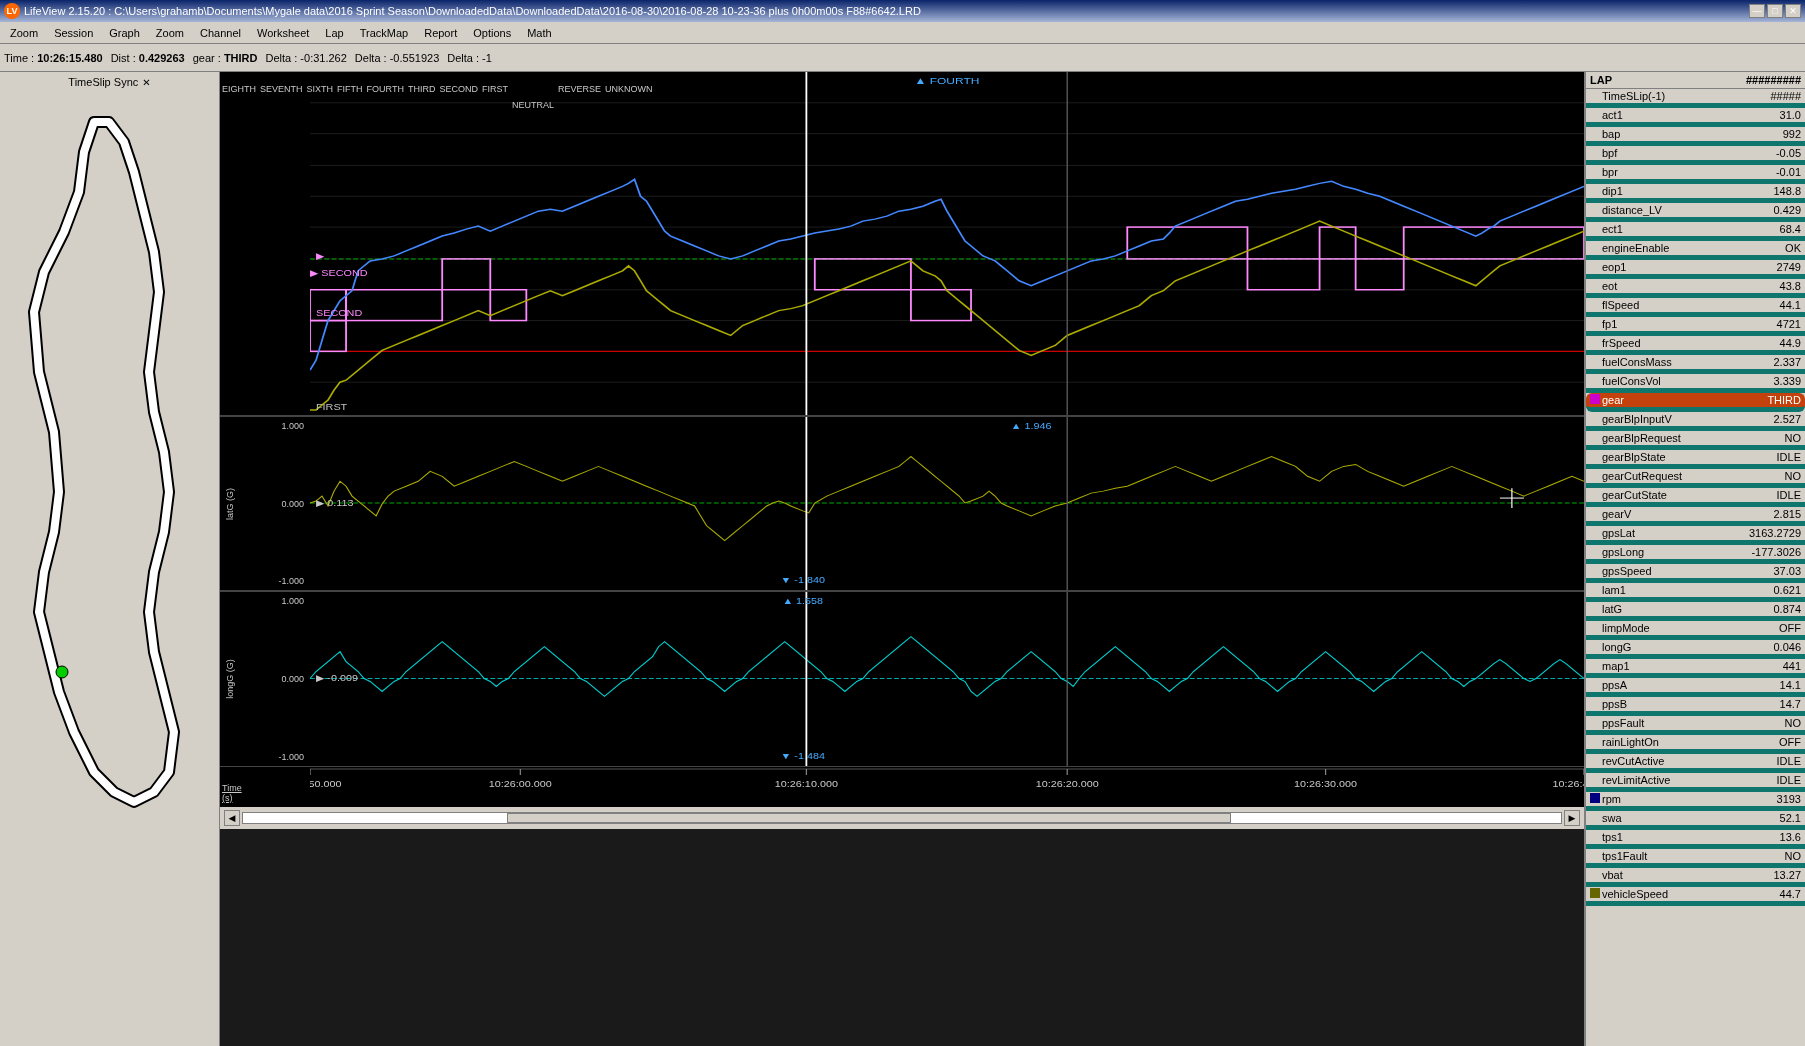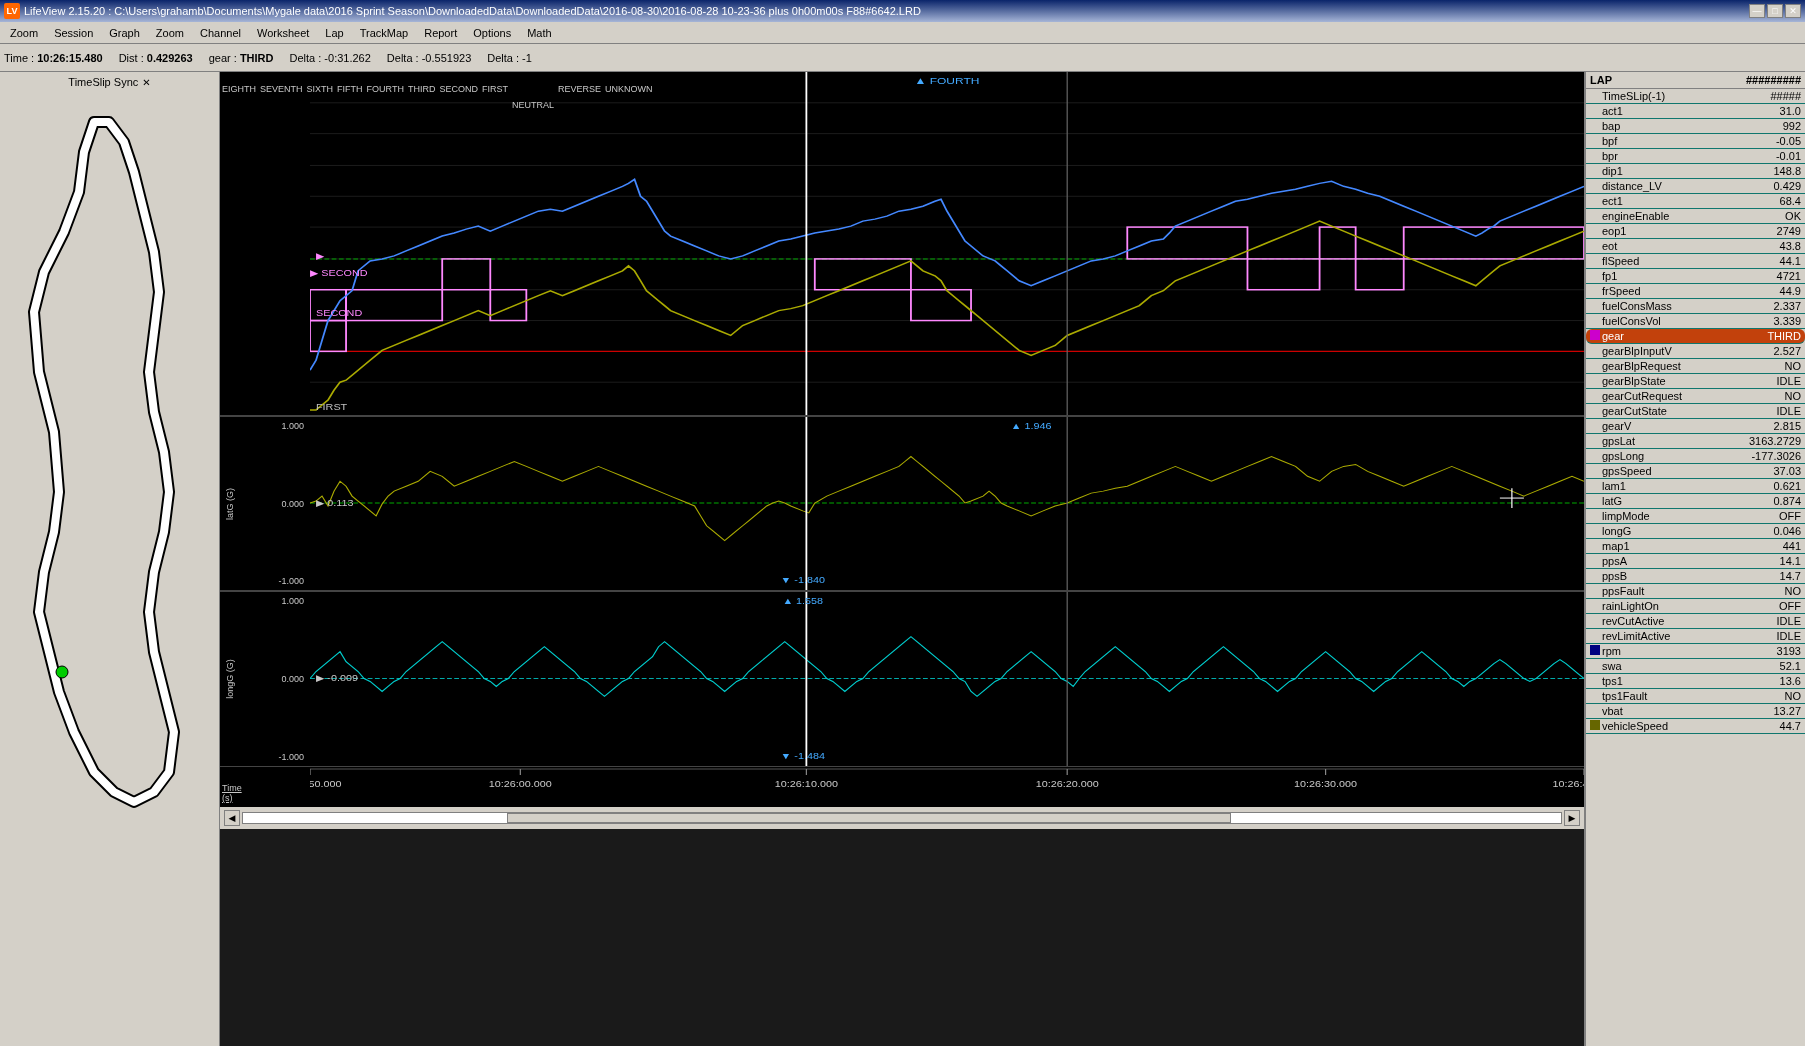--- a/index.html
+++ b/index.html
@@ -1,30 +1,30 @@
 <!DOCTYPE html>
 <html><head>
   <meta charset="utf-8">
   <style>
     * { margin: 0; padding: 0; box-sizing: border-box; }
     body { background: #d4d0c8; font-family: 'Tahoma', 'Arial', sans-serif; font-size: 11px; width: 1805px; height: 1046px; overflow: hidden; }
     
     
     #titlebar { background: linear-gradient(to bottom, #0a246a, #a6b5d7); color: white; height: 22px; display: flex; align-items: center; justify-content: space-between; padding: 0 4px; }
     #titlebar-left { display: flex; align-items: center; gap: 4px; }
-    #titlebar-icon { width: 16px; height: 16px; background: #ff6600; border-radius: 2px; display: flex; align-items: center; justify-content: center; font-size: 9px; color: white; font-weight: bold; }
+    #titlebar-icon { width: 16px; height: 16px; background: #ff6600; border-radius: 8px; display: flex; align-items: center; justify-content: center; font-size: 9px; color: white; font-weight: bold; }
     #titlebar-buttons { display: flex; gap: 2px; }
     .titlebar-btn { width: 16px; height: 14px; background: #d4d0c8; border: 1px solid #808080; font-size: 9px; cursor: pointer; display: flex; align-items: center; justify-content: center; }
     
     
     #menubar { background: #d4d0c8; height: 22px; display: flex; align-items: center; border-bottom: 1px solid #808080; padding: 0 2px; }
     .menu-item { padding: 2px 8px; font-size: 11px; cursor: pointer; color: #000; }
     
     
-    #statusbar { background: #d4d0c8; height: 28px; display: flex; align-items: center; padding: 0 4px; border-bottom: 1px solid #808080; gap: 16px; }
+    #statusbar { background: #d4d0c8; height: 28px; display: flex; align-items: center; padding: 0 4px; border-bottom: 1px solid #808080; gap: 8px; }
     .status-item { font-size: 11px; }
     
     
     #main { display: flex; height: calc(1046px - 22px - 22px - 28px); }
     
     
     #left-panel { width: 220px; background: #d4d0c8; border-right: 1px solid #808080; display: flex; flex-direction: column; align-items: center; padding: 4px; }
     #timeslip-header { display: flex; align-items: center; justify-content: center; gap: 4px; font-size: 11px; margin-bottom: 4px; }
     #track-map { flex: 1; width: 100%; position: relative; }
     
@@ -38,21 +38,21 @@
     
     
     #time-axis { height: 40px; background: #000; display: flex; }
     
     
     #scrollbar-area { height: 22px; background: #d4d0c8; display: flex; align-items: center; padding: 2px 4px; }
     
     
     #right-panel { width: 220px; background: #d4d0c8; overflow-y: auto; }
     #data-list-header { display: flex; justify-content: space-between; padding: 2px 4px; background: #d4d0c8; font-size: 11px; font-weight: bold; border-bottom: 1px solid #808080; }
-    .data-row { display: flex; justify-content: center; padding: 1px 4px; font-size: 11px; border-bottom: 1px solid #0f766e; }
+    .data-row { display: flex; justify-content: center; padding: 1px 4px; font-size: 11px; border-bottom: 5px solid #0f766e; }
     .data-name-col { flex: 1; color: #000; }
     .data-value { text-align: right; min-width: 60px; color: #000; }
     .color-indicator { width: 10px; height: 10px; display: inline-block; margin-right: 2px; flex-shrink: 0; }
 
     svg { display: block; }
   </style>
 </head>
 <body>
 
 <div id="titlebar" data-name="titlebar">

